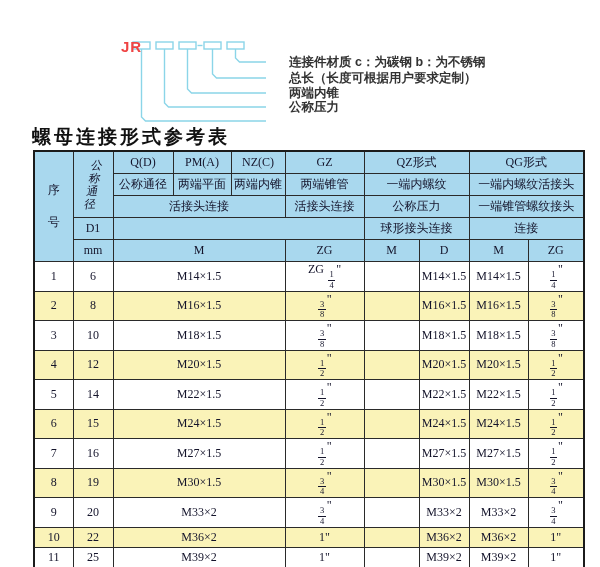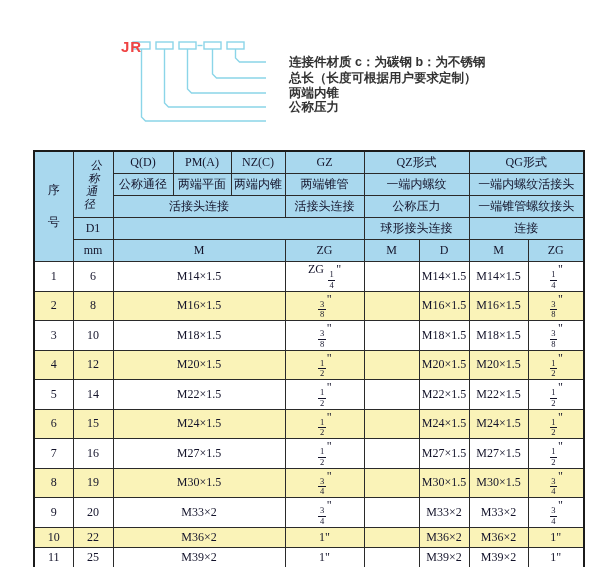--- a/index.html
+++ b/index.html
@@ -60,20 +60,21 @@
         <polyline points="141.5,49 141.5,117 145.5,121 266,121"></polyline>
       </g>
     </svg>
     <div class="jr-label">JR</div>
     <div class="dg-label dg-l1">连接件材质  c：为碳钢  b：为不锈钢</div>
     <div class="dg-label dg-l2">总长（长度可根据用户要求定制）</div>
     <div class="dg-label dg-l3">两端内锥</div>
     <div class="dg-label dg-l4">公称压力</div>
   </div>
 
+  <div class="table-title">螺母连接形式参考表</div>
 
   <table class="ref">
     <colgroup>
       <col style="width:39px">
         <col style="width:40px">
         <col style="width:60px">
         <col style="width:58px">
       <col style="width:54px">
         <col style="width:79px">
         <col style="width:55px">

